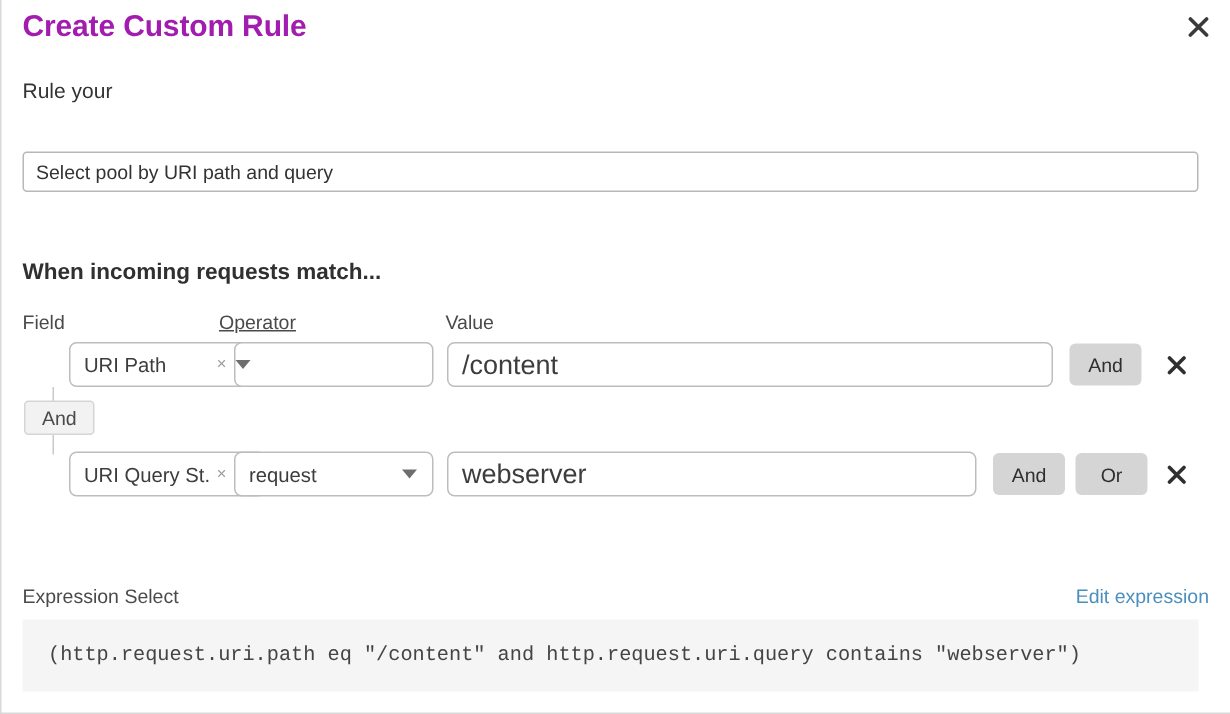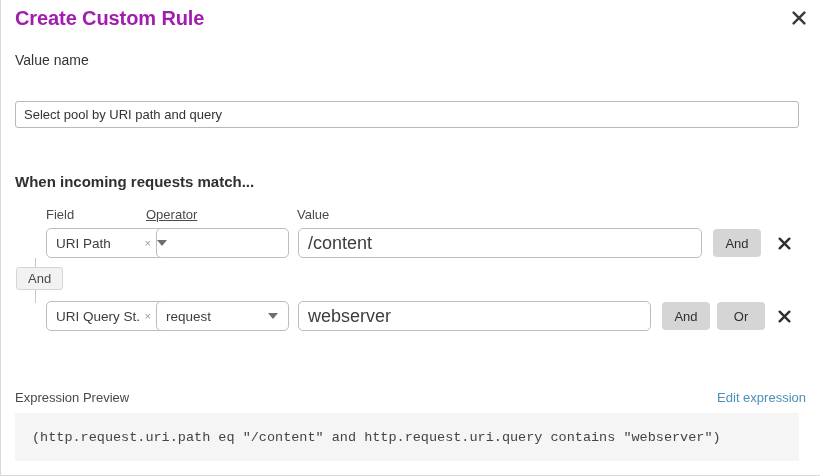--- a/index.html
+++ b/index.html
@@ -92,21 +92,21 @@
     color: #303030;
   }
 
   
   .col-head {
     position: absolute;
     top: 207px;
     font-size: 13px;
     color: #4a4a4a;
   }
-  .col-head.field { left: 14px; margin-left: 31px; }
+  .col-head.field { left: 14px; }
   .col-head.operator { left: 145px; text-decoration: underline; }
   .col-head.value { left: 296px; }
 
   
   .cond-row { position: absolute; left: 0; width: 820px; }
   .row1 { top: 228px; }
   .row2 { top: 301px; }
 
   .select-box {
     position: absolute;
@@ -262,21 +262,21 @@
 <div class="dialog">
 
   <div class="dialog-title">Create Custom Rule</div>
 
   <div class="close-btn">
     <svg width="14" height="14" viewBox="0 0 14 14" aria-hidden="true">
       <path d="M1.6 1.6 L12.4 12.4 M12.4 1.6 L1.6 12.4" stroke="currentColor" stroke-width="2.4" stroke-linecap="round"></path>
     </svg>
   </div>
 
-  <div class="section-label label-rulename">Value name</div>
+  <div class="section-label label-rulename">Rule your</div>
   <input class="rulename-input" type="text" value="Select pool by URI path and query" style="">
 
   <div class="match-heading">When incoming requests match...</div>
 
   <div class="col-head field">Field</div>
   <div class="col-head operator">Operator</div>
   <div class="col-head value">Value</div>
 
   <div class="cond-row row1">
     <div class="select-box field-select">
@@ -312,19 +312,19 @@
     <input class="value-input" type="text" value="webserver" style="">
     <button class="logic-btn btn-and">And</button>
     <button class="logic-btn btn-or">Or</button>
     <div class="delete-x">
       <svg width="13" height="13" viewBox="0 0 14 14" aria-hidden="true">
         <path d="M1.8 1.8 L12.2 12.2 M12.2 1.8 L1.8 12.2" stroke="currentColor" stroke-width="2.6" stroke-linecap="round"></path>
       </svg>
     </div>
   </div>
 
-  <div class="expr-label">Expression Preview</div>
+  <div class="expr-label">Expression Select</div>
   <a class="edit-expr">Edit expression</a>
   <div class="expr-box">
     <span class="expr-code">(http.request.uri.path eq "/content" and http.request.uri.query contains "webserver")</span>
   </div>
 
 </div>
 
 </body></html>

